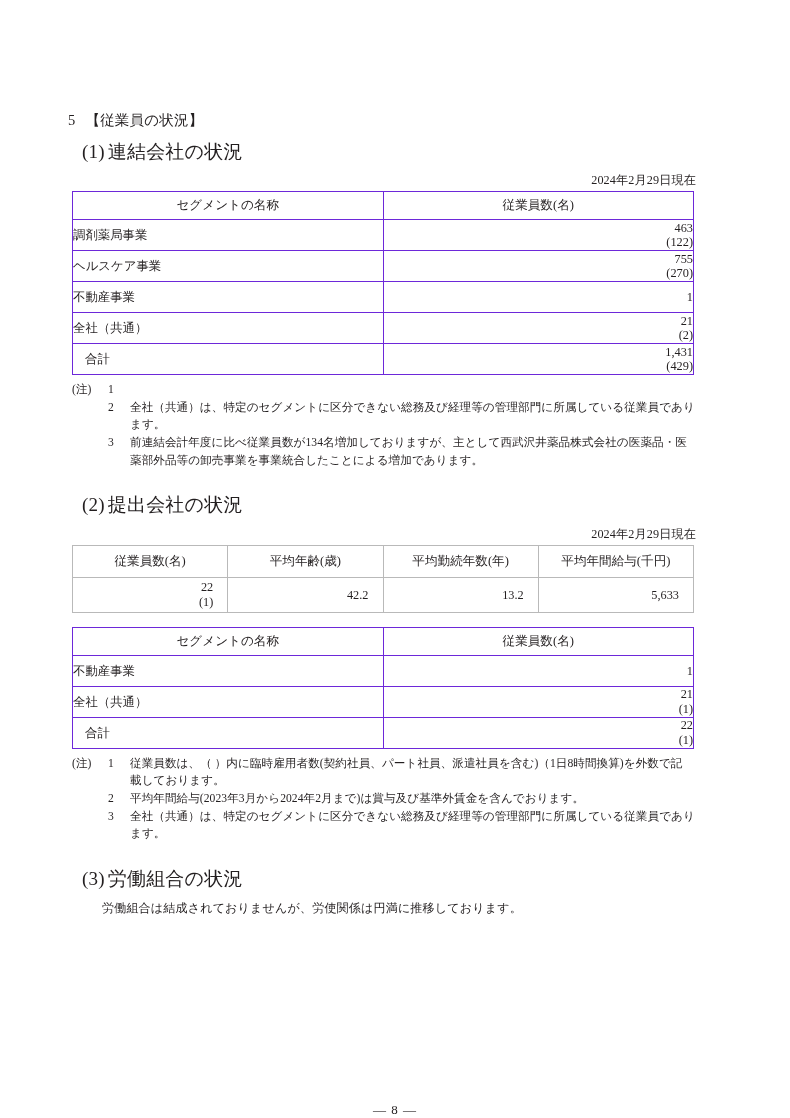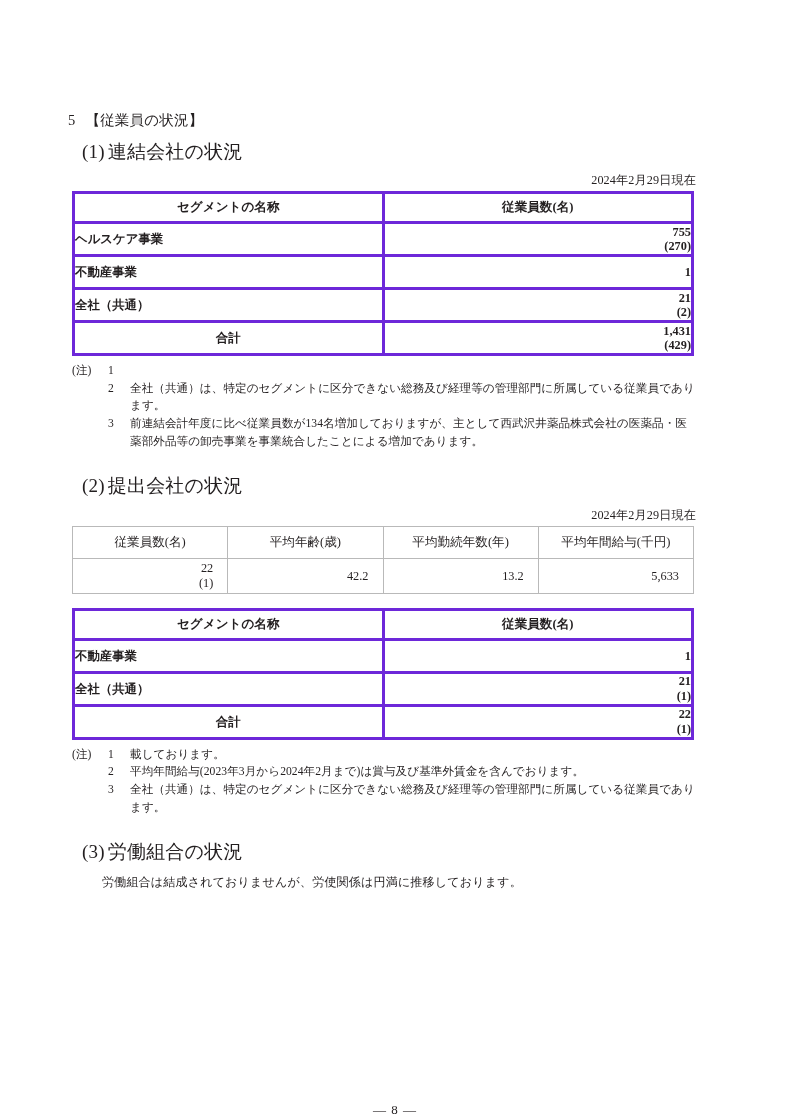--- a/index.html
+++ b/index.html
@@ -63,40 +63,40 @@
   
   table.doc {
     border-collapse: collapse;
     width: 622px;
     margin: 0 0 0 4px;
     table-layout: fixed;
     font-size: 12.4px;
   }
   table.doc th,
   table.doc td {
-    border: 3px solid #6d28d9;
+    border: 1px solid #6d28d9;
     padding: 0;
-    font-weight: bold;
+    font-weight: normal;
     vertical-align: middle;
   }
   table.doc th {
     text-align: center;
     height: 27px;
     line-height: 27px;
     font-size: 12.6px;
   }
   td.name-cell {
     text-align: left;
     padding-left: 10px;
     height: 30px;
     line-height: 30px;
   }
   td.name-cell.center {
-    text-align: center;
-    padding-left: 0;
+    text-align: left;
+    padding-left: 12px;
   }
   td.num-cell {
     text-align: right;
     padding-right: 16px;
     height: 30px;
     line-height: 14.5px;
     font-size: 12.3px;
     padding-top: 1px;
     padding-bottom: 1px;
   }
@@ -218,20 +218,27 @@
           <col style="width:50%">
         </colgroup>
       <thead>
         <tr>
           <th>セグメントの名称</th>
           <th>従業員数(名)</th>
         </tr>
       </thead>
       <tbody>
         <tr>
+          <td class="name-cell">調剤薬局事業</td>
+          <td class="num-cell">
+            <span class="main">463</span>
+            <span class="sub">(122)</span>
+          </td>
+        </tr>
+        <tr>
           <td class="name-cell">ヘルスケア事業</td>
           <td class="num-cell">
             <span class="main">755</span>
             <span class="sub">(270)</span>
           </td>
         </tr>
         <tr>
           <td class="name-cell">不動産事業</td>
           <td class="num-cell single">
             <span class="main">1</span>
@@ -356,20 +363,21 @@
           </td>
         </tr>
       </tbody>
     </table>
 
     <div class="notes">
       <div class="note-row">
         <div class="note-label">(注)</div>
         <div class="note-index">1</div>
         <div class="note-text">
+          <p>従業員数は、（ ）内に臨時雇用者数(契約社員、パート社員、派遣社員を含む)（1日8時間換算)を外数で記</p>
           <p>載しております。</p>
         </div>
       </div>
       <div class="note-row">
         <div class="note-label"></div>
         <div class="note-index">2</div>
         <div class="note-text">
           <p>平均年間給与(2023年3月から2024年2月まで)は賞与及び基準外賃金を含んでおります。</p>
         </div>
       </div>

